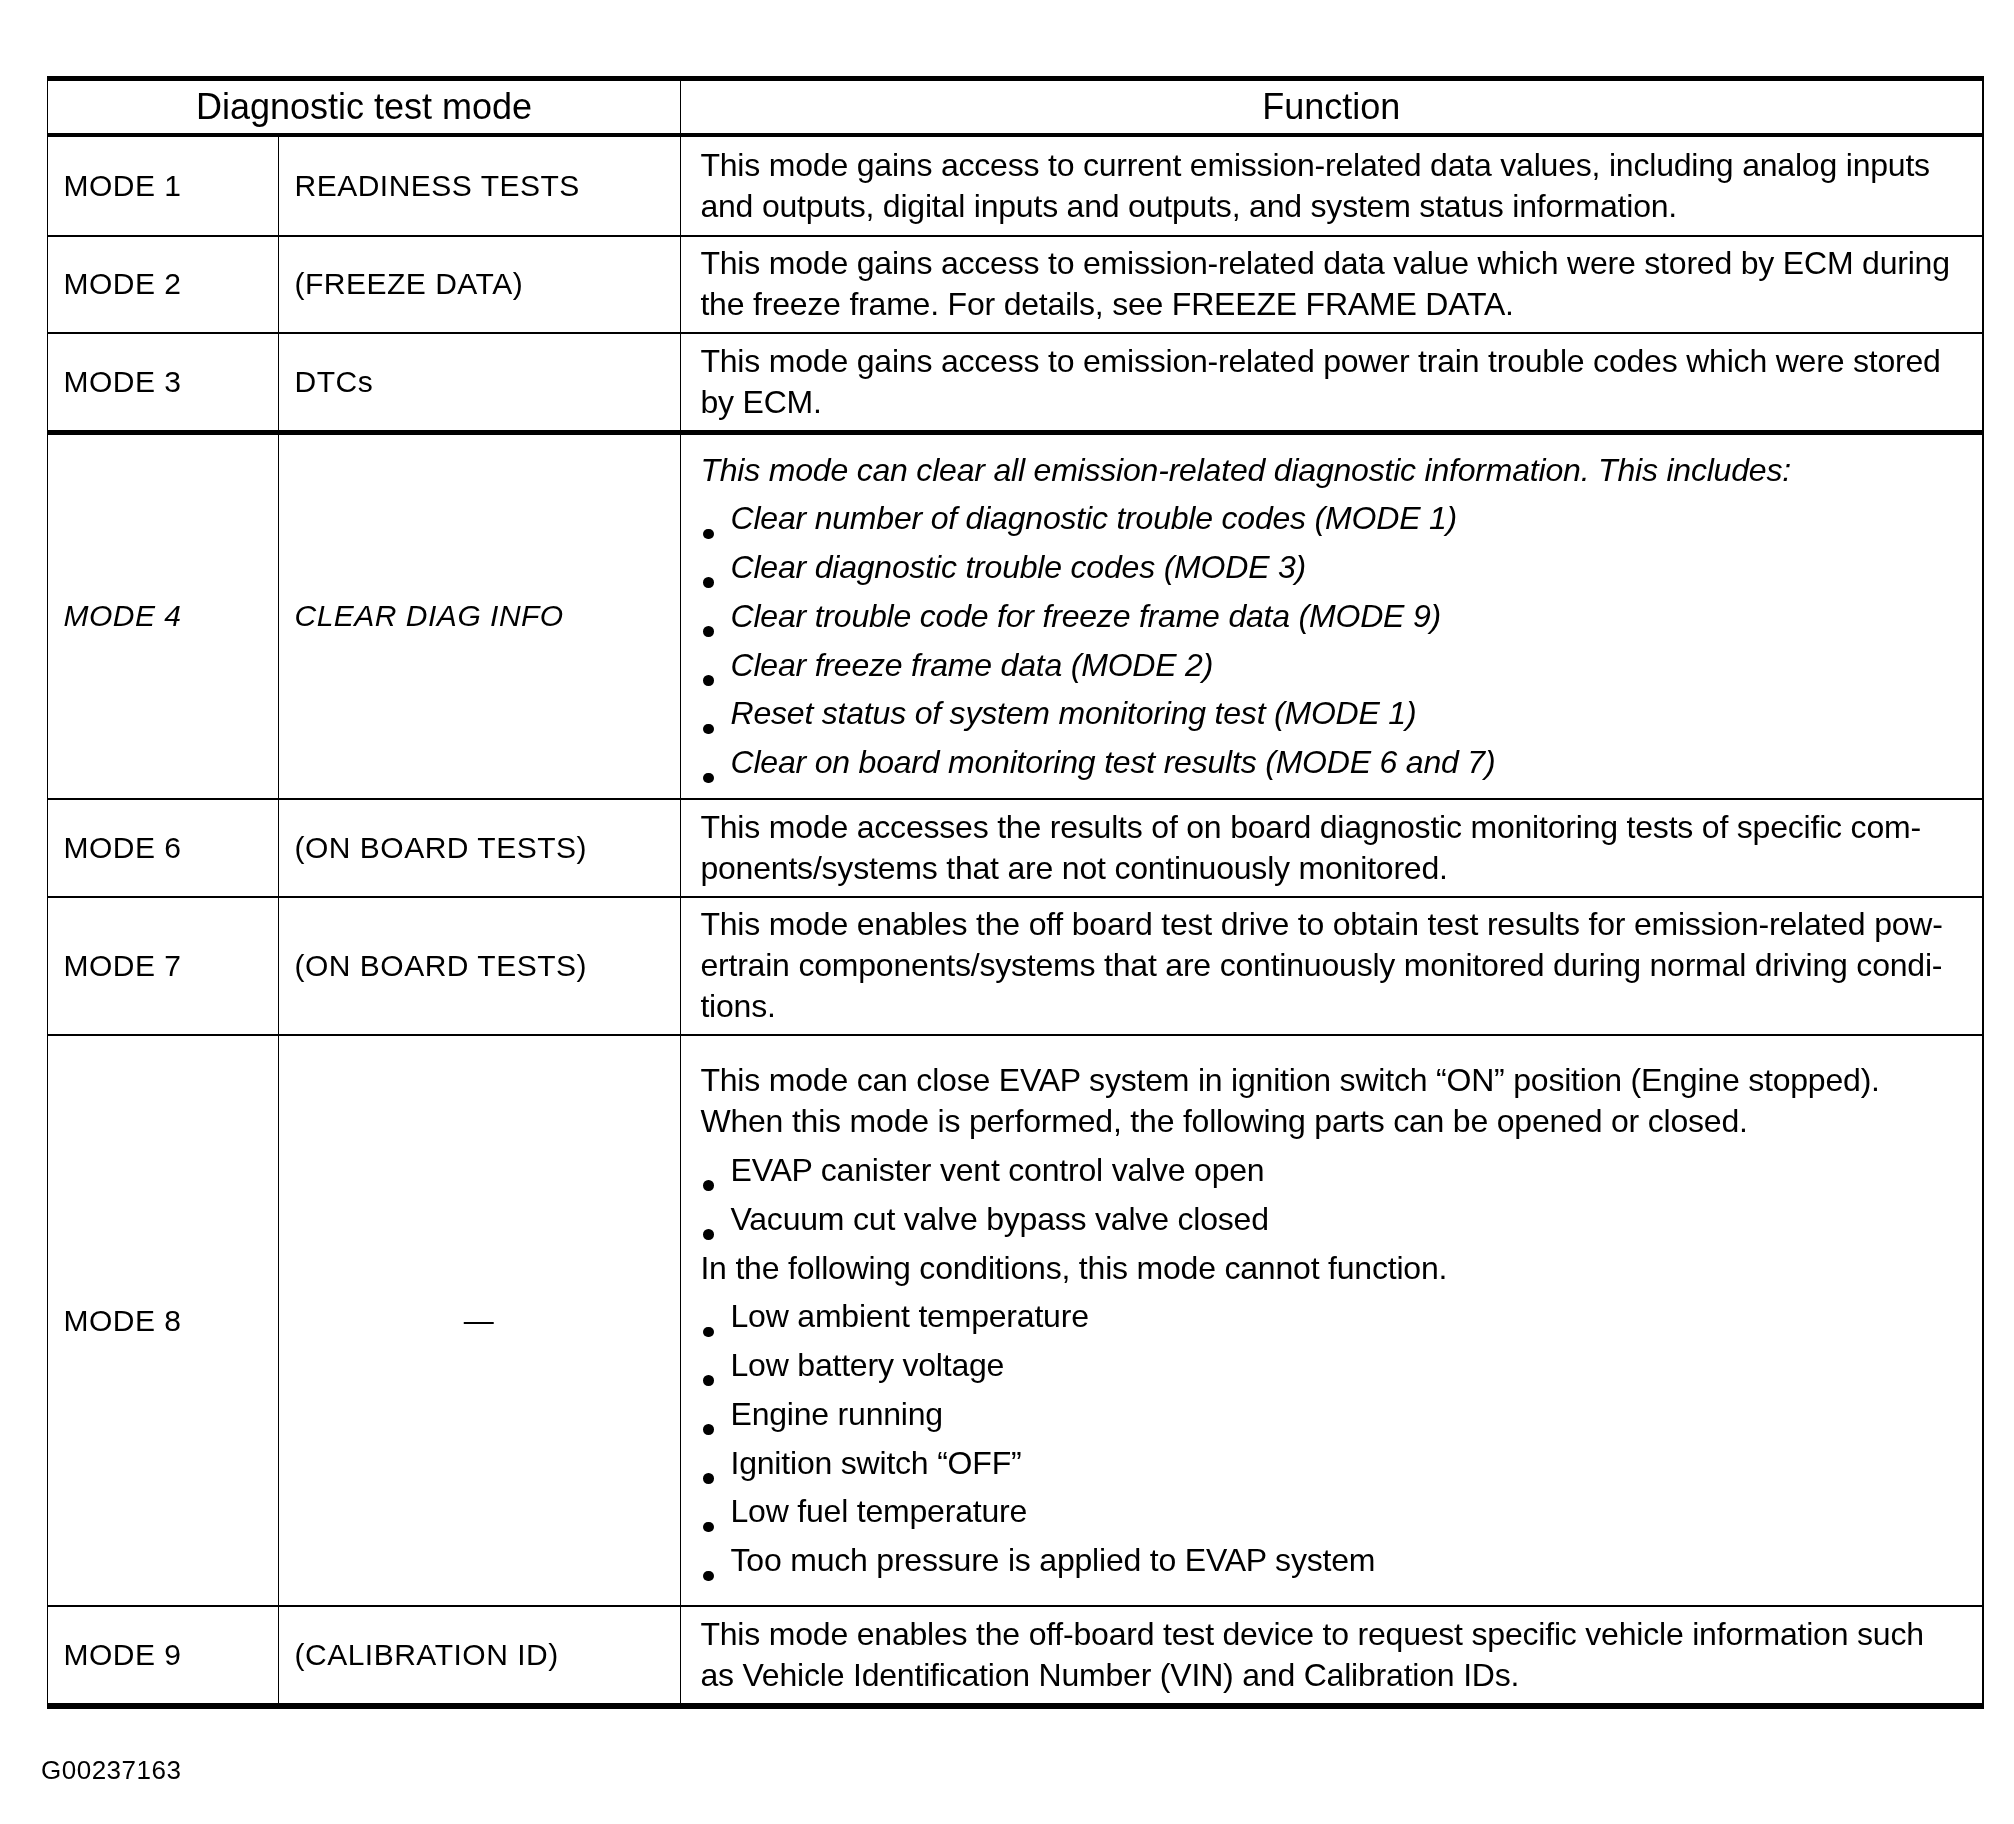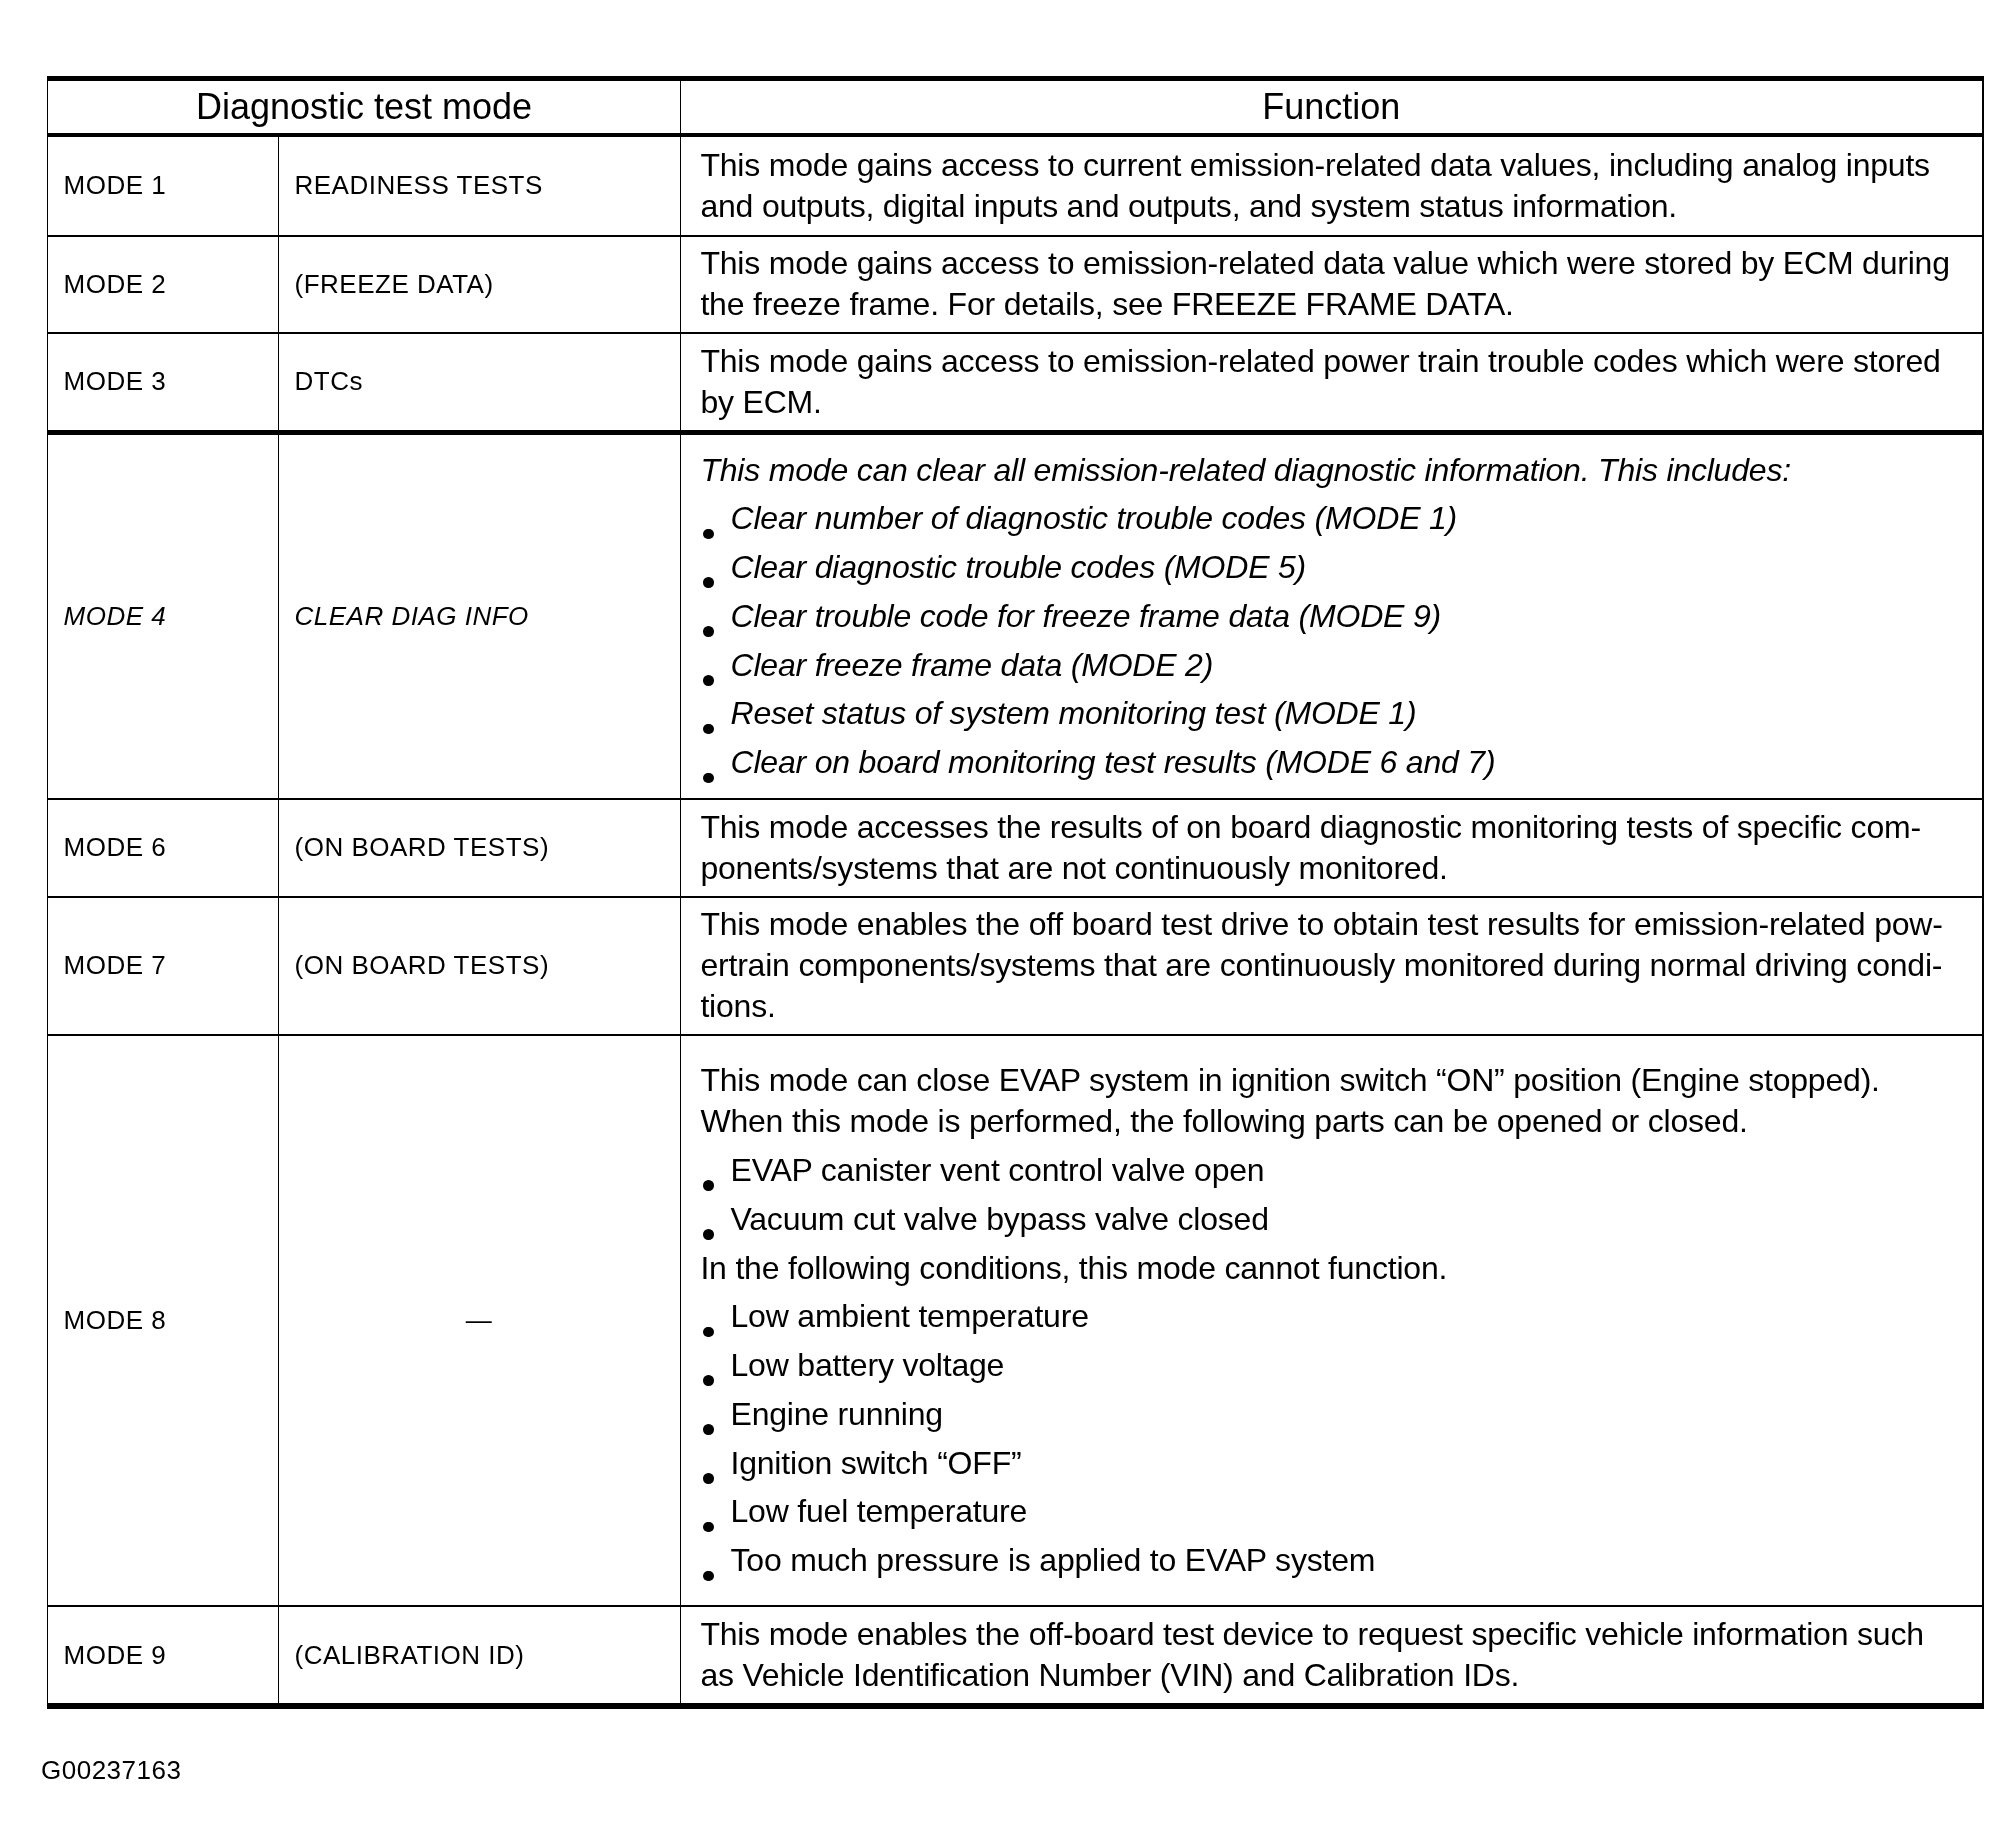--- a/index.html
+++ b/index.html
@@ -39,21 +39,21 @@
     text-align: center;
     vertical-align: middle;
     border-bottom: 4.9px solid #000;
     padding: 0;
   }
   th.h-diag { border-right: 1.9px solid #000; }
 
   tbody td {
     border-top: 2.9px solid #000;
     vertical-align: middle;
-    font-size: 26px;
+    font-size: 30px;
   }
   tbody tr:first-child td { border-top: none; }
   tbody tr:nth-child(4) td { border-top: 5.8px solid #000; font-style: italic; }
 
   td.mode-cell {
     padding-left: 15.5px;
     border-right: 1.9px solid #000;
     letter-spacing: 0.5px;
   }
   td.name-cell {
@@ -144,21 +144,21 @@
           <td class="mode-cell">MODE 4</td>
           <td class="name-cell">CLEAR DIAG INFO</td>
           <td class="func-cell">
             <div class="blk para">This mode can clear all emission-related diagnostic information. This includes:</div>
             <div class="blk bullet">
               <span class="dot"></span>
               <span class="btext">Clear number of diagnostic trouble codes (MODE 1)</span>
             </div>
             <div class="blk bullet">
               <span class="dot"></span>
-              <span class="btext">Clear diagnostic trouble codes (MODE 5)</span>
+              <span class="btext">Clear diagnostic trouble codes (MODE 3)</span>
             </div>
             <div class="blk bullet">
               <span class="dot"></span>
               <span class="btext">Clear trouble code for freeze frame data (MODE 9)</span>
             </div>
             <div class="blk bullet">
               <span class="dot"></span>
               <span class="btext">Clear freeze frame data (MODE 2)</span>
             </div>
             <div class="blk bullet">

